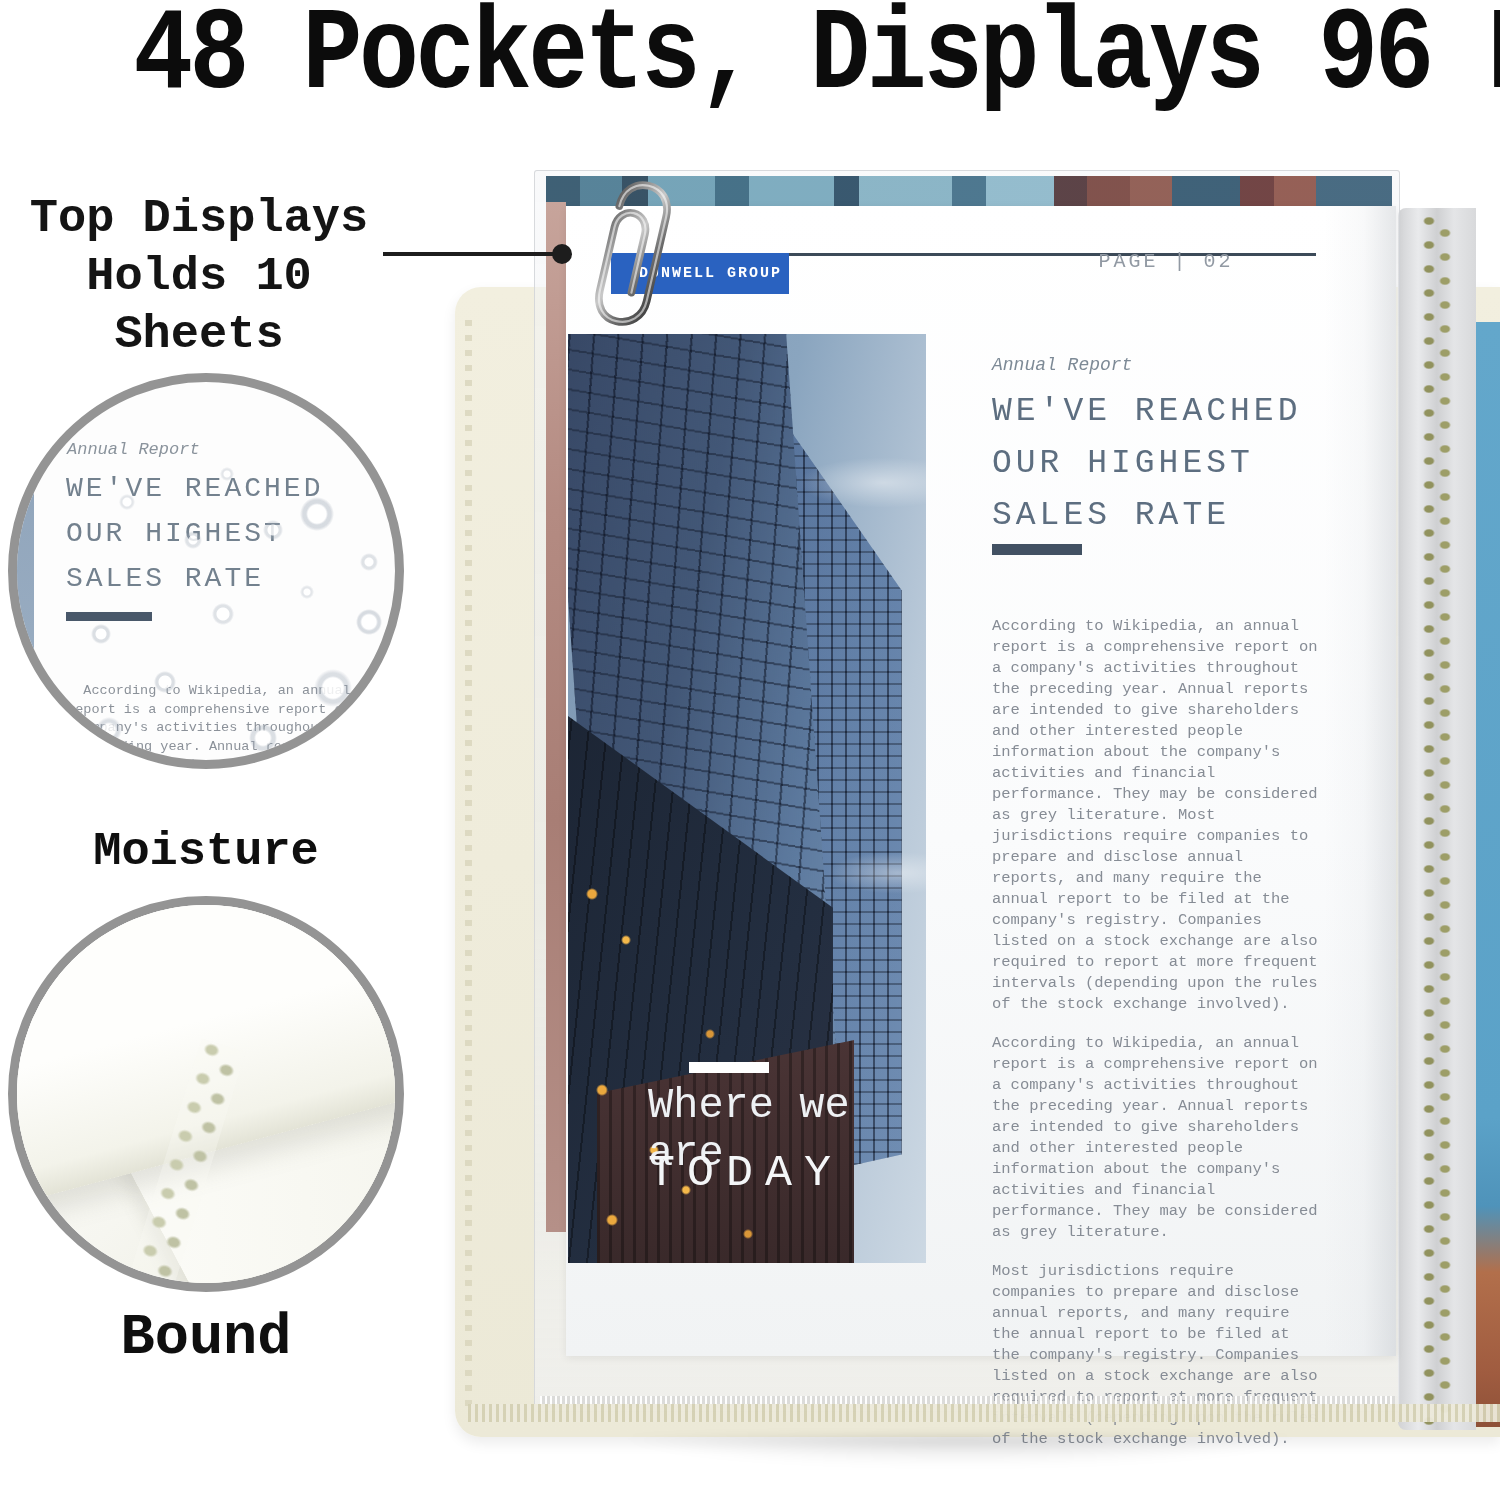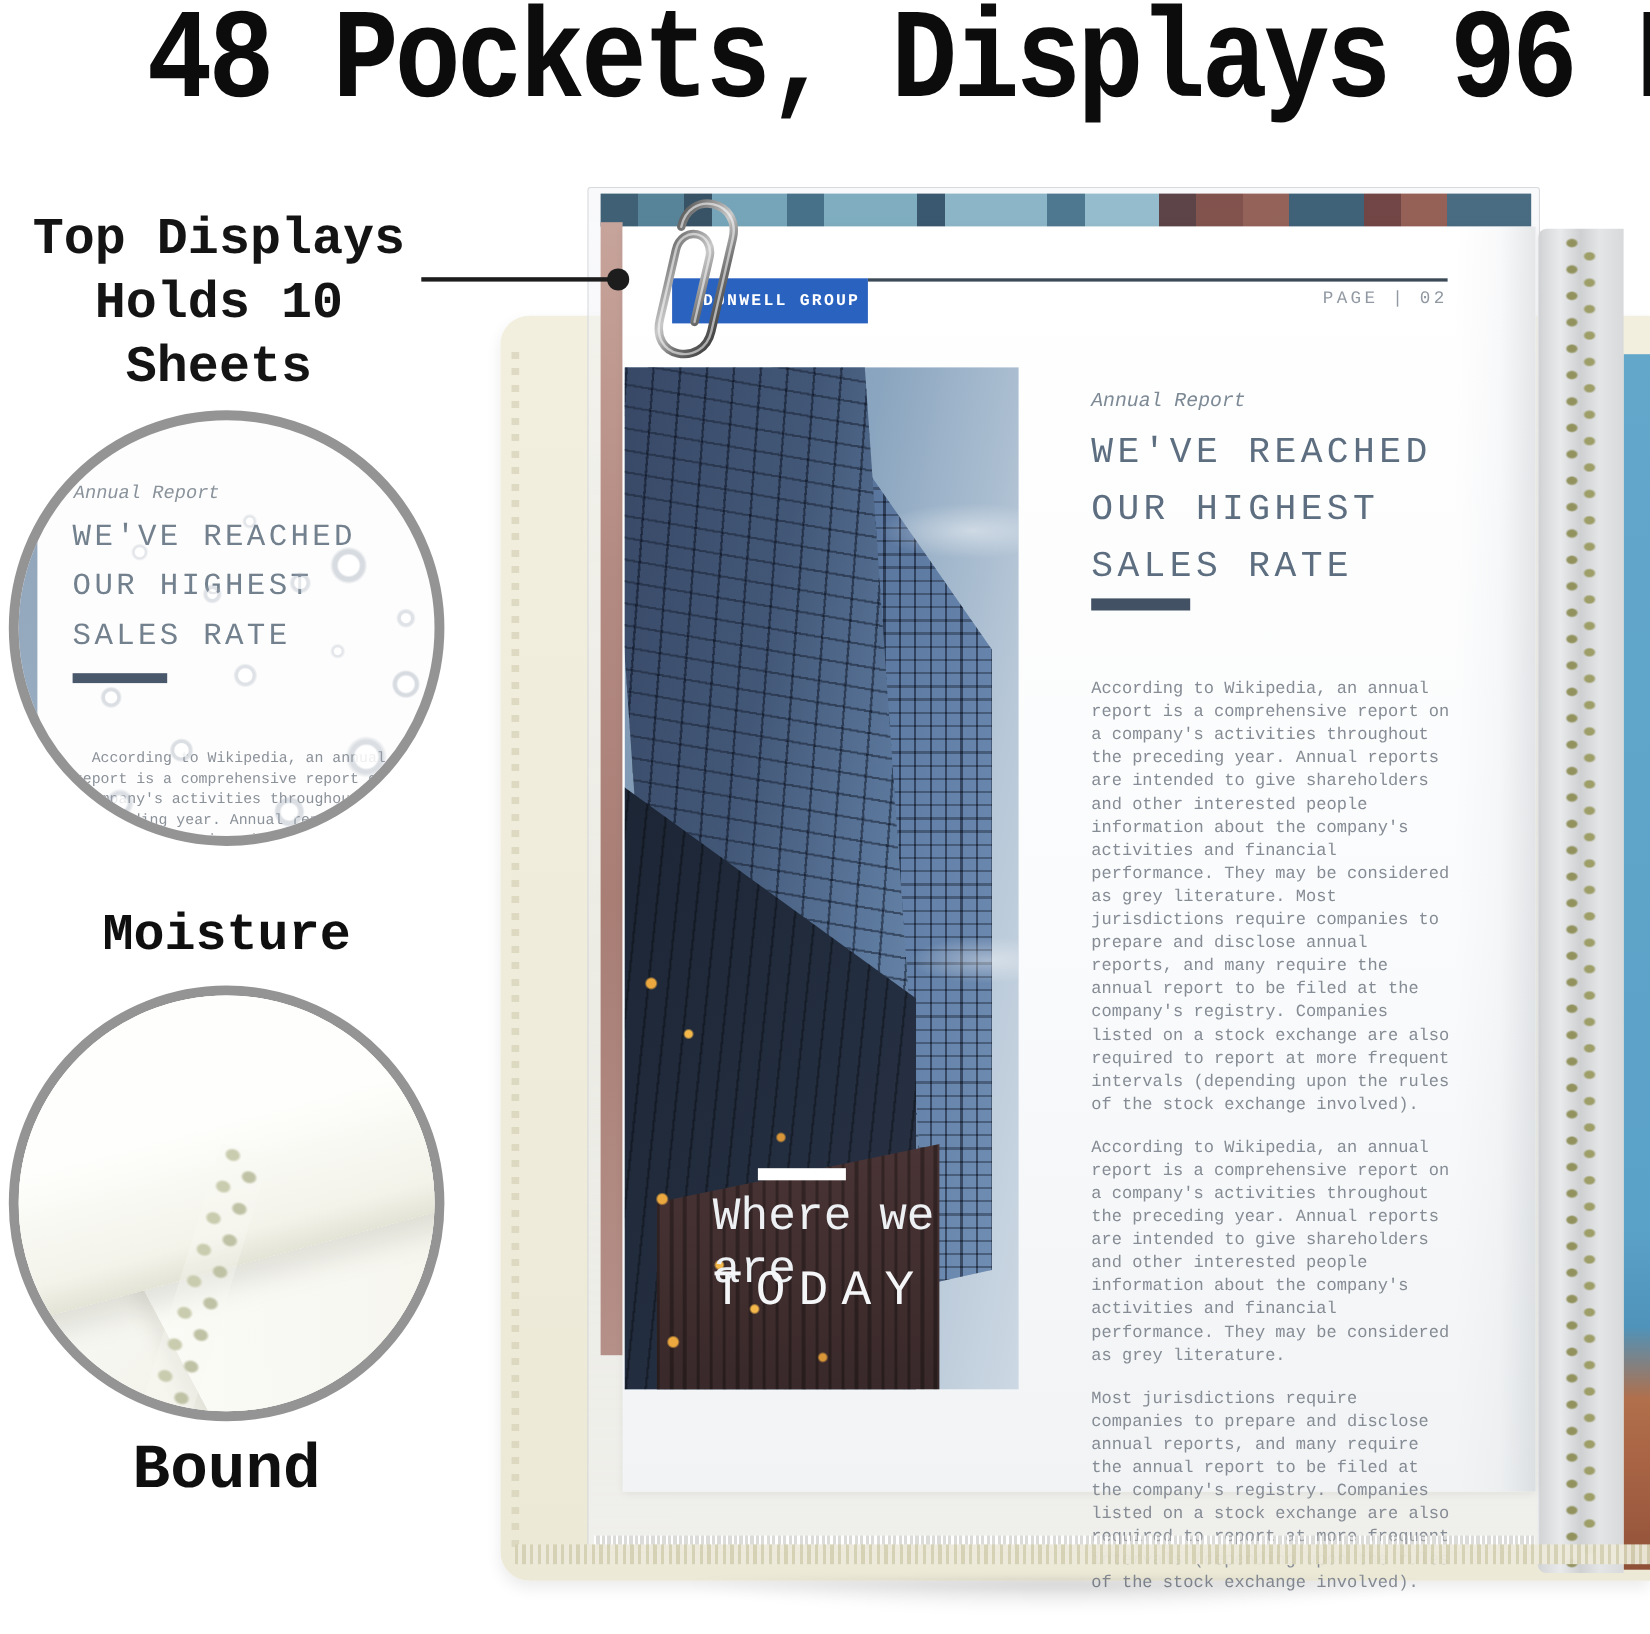--- a/index.html
+++ b/index.html
@@ -98,22 +98,22 @@
 
   .doc{position:absolute;left:566px;top:206px;width:830px;height:1150px;
        background:linear-gradient(180deg,#ffffff 0%,#fafbfc 55%,#f1f3f4 100%);
        box-shadow:0 2px 8px rgba(0,0,0,.07);}
   .doc-curve{position:absolute;right:0;top:0;width:72px;height:100%;
        background:linear-gradient(270deg,rgba(185,190,196,.38),rgba(218,222,226,.18) 45%,rgba(255,255,255,0) 100%);}
   .doc-rule{position:absolute;left:223px;top:47px;width:527px;height:3px;background:#3c4a58;}
   .doc-brand{position:absolute;left:45px;top:47px;width:178px;height:41px;background:#2a62c0;
        color:#ffffff;font-weight:bold;font-size:15px;letter-spacing:2px;
        display:flex;align-items:center;padding-left:28px;box-sizing:border-box;}
-  .doc-page{position:absolute;left:450px;top:56px;width:300px;text-align:right;
-       font-size:16px;letter-spacing:3px;color:#9199a3;}
+  .doc-page{position:absolute;left:450px;top:44px;width:300px;text-align:center;
+       font-size:20px;letter-spacing:3px;color:#9199a3;}
 
   .doc-photo{position:absolute;left:2px;top:128px;width:358px;height:929px;overflow:hidden;
        background:linear-gradient(100deg,#7e97b2 0%,#8aa5bf 45%,#b8c8d8 78%,#ccd8e3 100%);}
   .ph-b2{position:absolute;left:50%;top:0;width:48%;height:92%;
        background-image:
          repeating-linear-gradient(90deg, rgba(12,18,32,.5) 0 2px, rgba(120,150,185,.25) 2px 14px),
          repeating-linear-gradient(0deg, rgba(12,18,32,.5) 0 2px, rgba(0,0,0,0) 2px 12px),
          linear-gradient(100deg,#46608a 0%,#5d7ba4 55%,#6f8cb2 100%);
        clip-path:polygon(0 4%, 90% 30%, 90% 96%, 0 100%);}
   .ph-b1{position:absolute;left:-6%;top:-4%;width:66%;height:88%;

